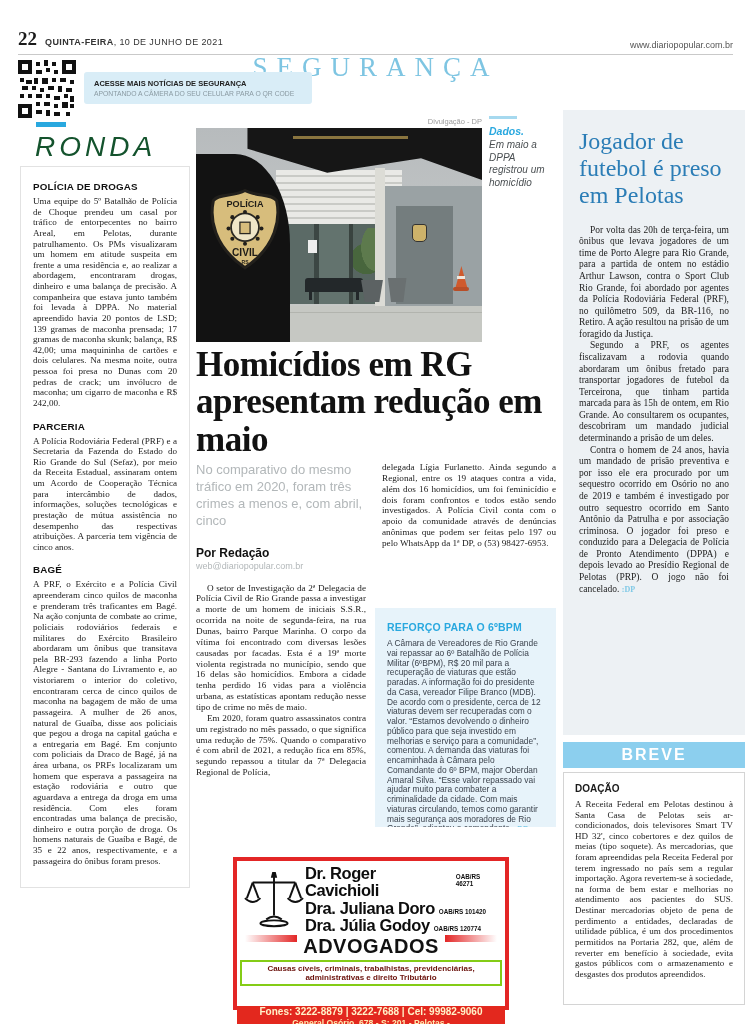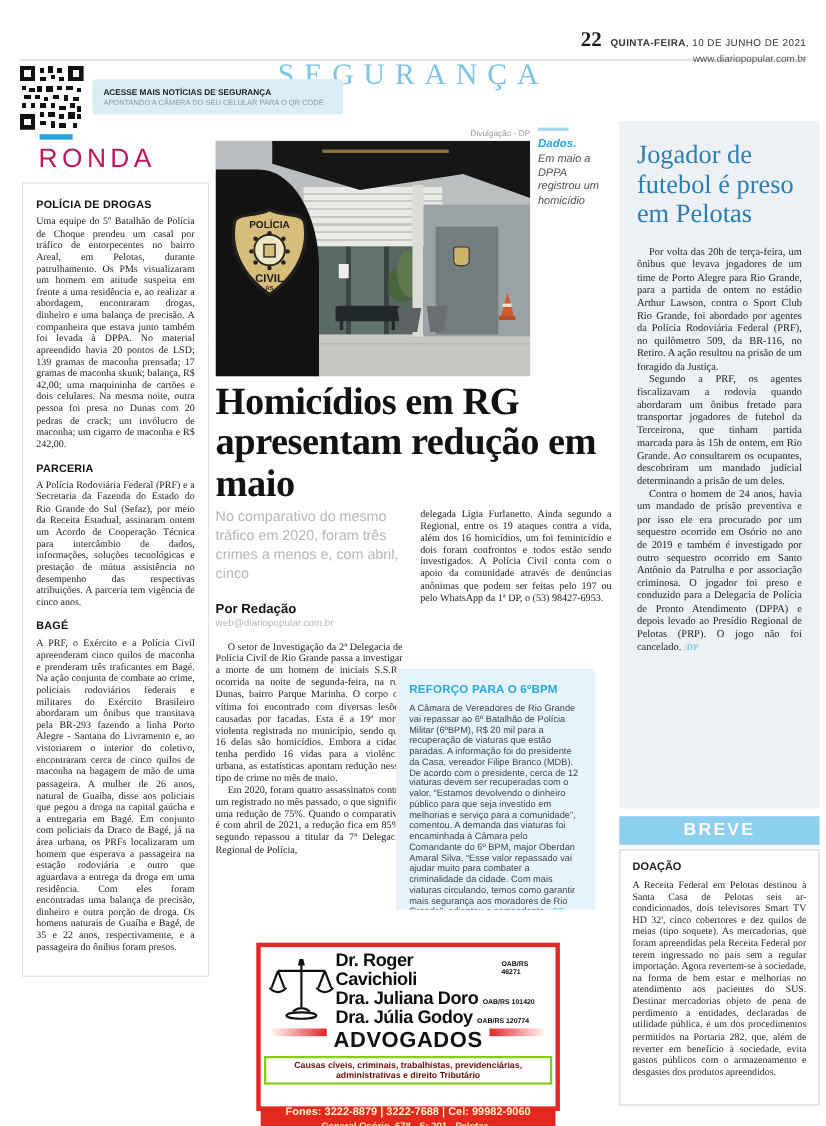--- a/index.html
+++ b/index.html
@@ -3,38 +3,38 @@
 <meta charset="utf-8">
 <style>
   html,body{margin:0;padding:0;background:#e9e9e9;}
   #page{position:relative;width:751px;height:1024px;background:#ffffff;margin:0 auto;
         font-family:"Liberation Sans",sans-serif;color:#1a1a1a;overflow:hidden;}
   .abs{position:absolute;}
   .serif{font-family:"Liberation Serif","DejaVu Serif",serif;}
 
   
   .header{left:18px;right:18px;top:26px;height:24px;border-bottom:1px solid #c9c9c9;
-          display:flex;align-items:flex-end;justify-content:space-between;padding-bottom:4px;flex-direction:column;}
+          display:flex;align-items:flex-end;justify-content:space-between;padding-bottom:4px;}
   .pagenum{font-family:"Liberation Serif",serif;font-weight:bold;font-size:19px;}
   .dateline{font-size:9px;color:#333;margin-left:8px;letter-spacing:.4px;}
   .dateline b{font-weight:bold;}
   .site{font-size:9px;color:#555;}
 
   .section-title{left:0;right:0;top:52px;text-align:center;color:#7ec5e2;
      font-family:"Liberation Serif","DejaVu Serif",serif;font-size:27px;letter-spacing:9px;}
 
   
   .qrwrap{left:18px;top:60px;width:58px;height:58px;}
   .qrtextbox{left:84px;top:72px;width:208px;background:#d9edf7;border-radius:3px;padding:7px 10px;}
   .qrtextbox .l1{font-size:7.5px;font-weight:bold;color:#222;}
   .qrtextbox .l2{font-size:6.8px;color:#8a9aa2;margin-top:2px;}
 
   
   .ronda-bar{left:36px;top:122px;width:30px;height:5px;background:#29a8df;}
-  .ronda-title{left:35px;top:131px;font-size:24px;color:#be185d;letter-spacing:4px;font-weight:400;}
+  .ronda-title{left:35px;top:131px;font-size:28px;color:#14532d;letter-spacing:4px;font-weight:400;font-style:italic;}
   .ronda-box{left:20px;top:166px;width:170px;height:722px;border:1px solid #e2e2e2;
              padding:14px 12px;box-sizing:border-box;overflow:hidden;}
   .brief-h{font-size:9.8px;font-weight:bold;color:#111;margin:0 0 4px 0;letter-spacing:.2px;}
   .brief-b{font-family:"Liberation Serif",serif;font-size:9.1px;line-height:1.17;color:#222;
            text-align:justify;margin:0 0 12px 0;}
 
   
   .credit{left:196px;top:117px;width:286px;text-align:right;font-size:7.5px;color:#9b9b9b;}
   .photo{left:196px;top:128px;width:286px;height:214px;background:linear-gradient(180deg,#b7bbbd 0%,#c3c6c6 55%,#c9cbc7 100%);overflow:hidden;}
   .awning{position:absolute;left:18%;top:0;width:82%;height:52px;background:#161616;
@@ -82,21 +82,21 @@
   .col1{left:196px;top:462px;width:170px;}
   .deck{font-size:13px;line-height:1.3;color:#b2b7b9;}
   .byline{margin-top:16px;font-size:12px;font-weight:bold;color:#111;}
   .bymail{font-size:9px;color:#b2b7b9;margin-top:1px;}
   .bodytext{font-family:"Liberation Serif",serif;font-size:9.2px;line-height:1.18;color:#222;text-align:justify;}
   .col1 .bodytext{margin-top:12px;}
   .indent{text-indent:11px;margin:0;}
   .col2{left:382px;top:462px;width:174px;}
 
   
-  .reforco{left:360px;top:608px;width:181px;height:219px;background:#e7f3fa;
+  .reforco{left:375px;top:608px;width:181px;height:219px;background:#e7f3fa;
       padding:13px 12px;box-sizing:border-box;overflow:hidden;}
   .reforco-h{color:#29a8df;font-weight:bold;font-size:10.5px;margin-bottom:6px;letter-spacing:.2px;}
   .reforco-b{font-size:8.4px;line-height:1.16;color:#3c434d;text-align:left;}
   .endmark{color:#7fc9e6;font-weight:bold;font-size:8px;}
 
   
   .rightpanel{left:563px;top:110px;width:182px;height:625px;background:#edf1f4;
       padding:18px 16px;box-sizing:border-box;overflow:hidden;}
   .right-title{font-family:"Liberation Serif","DejaVu Serif",serif;color:#2b7db6;
       font-size:24px;line-height:1.12;margin-bottom:16px;}

